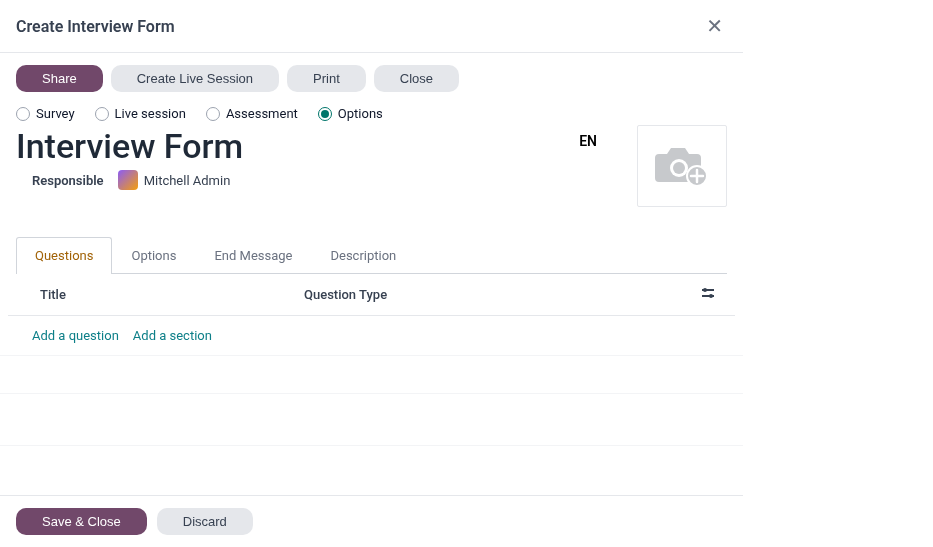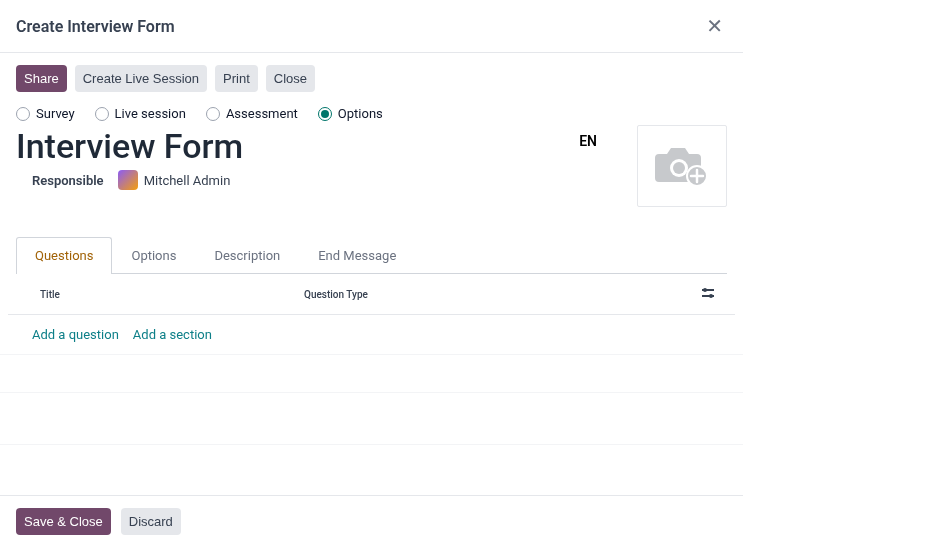--- a/index.html
+++ b/index.html
@@ -5,21 +5,21 @@
     * { box-sizing: border-box; margin: 0; padding: 0; }
     body { font-family: -apple-system, BlinkMacSystemFont, "Segoe UI", Roboto, sans-serif; font-size: 13px; color: #374151; background: #fff; }
 
     .modal { width: 743px; min-height: 547px; position: relative; display: flex; flex-direction: column; }
 
     .modal-header { display: flex; justify-content: space-between; align-items: center; padding: 12px 16px; border-bottom: 1px solid #e5e7eb; }
     .modal-title { font-size: 16px; font-weight: 600; color: #374151; }
     .close-x { cursor: pointer; color: #6b7280; font-size: 20px; line-height: 1; padding: 4px; }
 
     .toolbar { display: flex; gap: 8px; padding: 12px 16px 4px 16px; }
-    .btn { border: none; border-radius: 4px; padding: 6px 8px; font-size: 13px; cursor: pointer; background: #e5e7eb; color: #374151; }
+    .btn { border: none; border-radius: 10px; padding: 6px 26px; font-size: 13px; cursor: pointer; background: #e5e7eb; color: #374151; }
     .btn-primary { background: #71486a; color: #fff; }
 
     .radio-row { display: flex; gap: 20px; padding: 10px 16px 4px 16px; align-items: center; }
     .radio-item { display: flex; align-items: center; gap: 6px; cursor: pointer; color: #0f172a; }
     .radio-circle { width: 14px; height: 14px; border: 1.5px solid #9ca3af; border-radius: 50%; display: inline-flex; align-items: center; justify-content: center; }
     .radio-circle.checked { border-color: #00756a; }
     .radio-circle.checked::after { content: ""; width: 8px; height: 8px; background: #00756a; border-radius: 50%; }
 
     .title-row { display:flex; padding: 0 16px 8px 16px; align-items: flex-start; }
     .title-left { flex: 1; }
@@ -30,21 +30,21 @@
 
     .responsible-row { display:flex; align-items:center; gap: 14px; padding: 4px 0 0 16px; }
     .responsible-label { font-weight: 600; color: #374151; }
     .avatar { width: 20px; height: 20px; border-radius: 4px; background: linear-gradient(135deg,#8b5cf6,#f59e0b); display:inline-block; }
     .responsible-value { display:flex; align-items:center; gap: 6px; color: #374151; }
 
     .tabs { display:flex; margin: 22px 16px 0 16px; border-bottom: 1px solid #d1d5db; }
     .tab { padding: 10px 18px; border: 1px solid transparent; border-bottom: none; cursor: pointer; color: #6b7280; border-top-left-radius: 3px; border-top-right-radius: 3px; }
     .tab.active { border-color: #d1d5db; background: #fff; color: #a16207; margin-bottom: -1px; }
 
-    .table-header { display:flex; padding: 12px 16px; border-bottom: 1px solid #e5e7eb; font-size: 10px; color: #374151; font-weight: 500; align-items:center; margin: 0 8px; }
+    .table-header { display:flex; padding: 12px 16px; border-bottom: 1px solid #e5e7eb; font-size: 13px; color: #374151; font-weight: 500; align-items:center; margin: 0 8px; }
     .th-title { width: 280px; padding-left: 16px; }
     .th-qtype { flex:1; }
     .th-filter { cursor:pointer; color:#374151; padding-right: 4px; }
 
     .add-row { display:flex; gap: 14px; padding: 12px 32px; border-bottom: 1px solid #f3f4f6; }
     .add-link { color: #0d7f88; cursor:pointer; }
 
     .spacer-row { height: 38px; border-bottom: 1px solid #f3f4f6; margin: 0 0px; }
     .spacer-row.s2 { height: 52px; }
 
@@ -105,22 +105,22 @@
         <circle cx="26" cy="24" r="6" fill="#c7c9cc"></circle>
         <circle cx="44" cy="32" r="10" fill="#c7c9cc" stroke="#fff" stroke-width="2"></circle>
         <path d="M44 26 v12 M38 32 h12" stroke="#fff" stroke-width="2.5" stroke-linecap="round"></path>
       </svg>
     </div>
   </div>
 
   <div class="tabs">
     <div class="tab active">Questions</div>
     <div class="tab">Options</div>
+    <div class="tab">End Message</div>
     <div class="tab">Description</div>
-    <div class="tab">End Message</div>
   </div>
 
   <div class="table-header">
     <div class="th-title">Title</div>
     <div class="th-qtype">Question Type</div>
     <div class="th-filter">
       <svg width="14" height="14" viewBox="0 0 14 14">
           <path d="M1 4 h12 M1 10 h12" stroke="#374151" stroke-width="1.8"></path>
           <circle cx="4" cy="4" r="2" fill="#374151"></circle>
           <circle cx="10" cy="10" r="2" fill="#374151"></circle>

